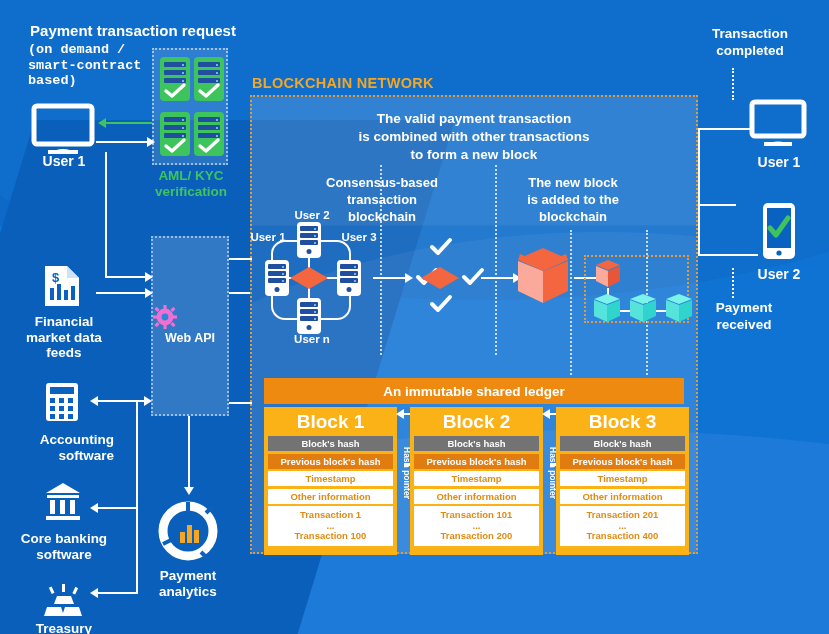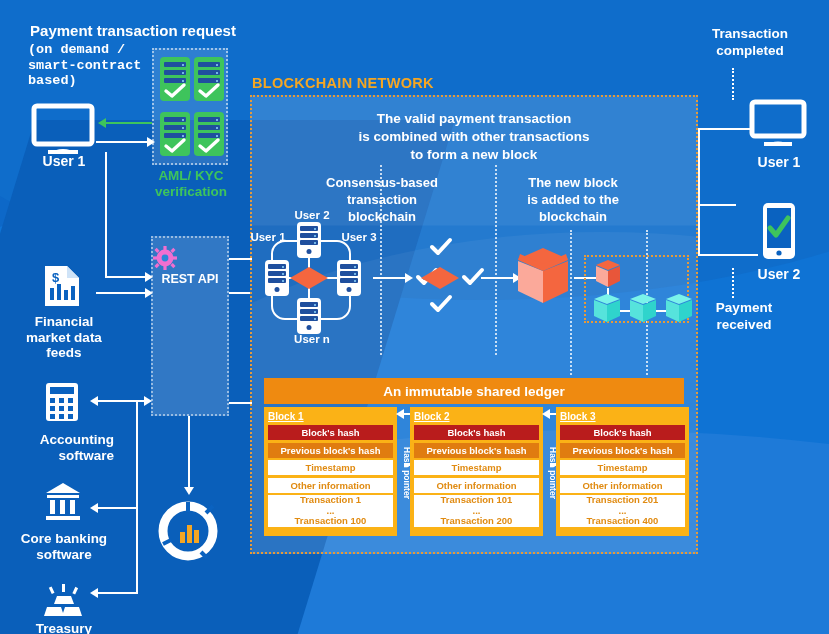--- a/index.html
+++ b/index.html
@@ -70,28 +70,28 @@
   .node .pin{position:absolute;left:50%;bottom:4px;transform:translateX(-50%);
      width:5px;height:5px;background:#1f4f9e;border-radius:50%;}
   .nlabel{position:absolute;color:#fff;font-size:11.5px;font-weight:bold;text-align:center;}
 
   
   #ledger-bar{position:absolute;left:264px;top:378px;width:420px;height:26px;
      background:#ef8a10;display:flex;align-items:center;justify-content:center;
      color:#fff;font-size:13.5px;font-weight:bold;}
   .block{position:absolute;top:407px;width:133px;background:#fbb216;
      padding:3px 4px 5px 4px;box-sizing:border-box;}
-  .block .bt{color:#fff;font-size:10px;font-weight:bold;text-align:left;
-     padding:1px 0 3px 0;text-decoration:underline;}
+  .block .bt{color:#fff;font-size:19px;font-weight:bold;text-align:center;
+     padding:1px 0 3px 0;}
   .row{height:15px;margin-bottom:2.5px;display:flex;align-items:center;
      justify-content:center;font-size:9.5px;font-weight:bold;box-sizing:border-box;}
-  .r-hash{background:#b91c1c;color:#fff;}
+  .r-hash{background:#737373;color:#fff;}
   .r-prev{background:#e07c10;color:#fff;}
   .r-plain{background:#fff;color:#e08b12;}
-  .r-tx{background:#fff;color:#e08b12;height:32px;flex-direction:column;
+  .r-tx{background:#fff;color:#e08b12;height:40px;flex-direction:column;
      justify-content:center;line-height:1.15;margin-bottom:4px;}
   .hp{position:absolute;top:413px;width:14px;height:120px;color:#fff;font-size:8.5px;
      font-weight:bold;writing-mode:vertical-rl;text-align:center;
      display:flex;align-items:center;justify-content:center;}
 
   
   .rlbl{position:absolute;color:#fff;font-weight:bold;font-size:13.5px;text-align:center;}
 
   
   .ln{position:absolute;background:#fff;}
@@ -256,38 +256,38 @@
   <div class="ln vln" style="left:136px;top:400px;width:2px;height:193px;"></div>
   <div class="ln hln" style="left:98px;top:400px;width:50px;"></div>
   <div class="arrow-l" style="left:90px;top:396px;"></div>
   <div class="arrow-r" style="left:144px;top:396px;"></div>
   <div class="ln hln" style="left:98px;top:507px;width:40px;"></div>
   <div class="arrow-l" style="left:90px;top:503px;"></div>
   <div class="ln hln" style="left:98px;top:592px;width:40px;"></div>
   <div class="arrow-l" style="left:90px;top:588px;"></div>
 
   <div id="api-panel">
-    <div class="api-item" style="top:8px;">
+    <div class="api-item" style="top:67px;">
       <span class="gear">
         <svg width="24" height="24" viewBox="0 0 24 24">
           <g fill="#f06fd0">
               <circle cx="12" cy="12" r="8.4"></circle>
           <rect x="10.4" y="0" width="3.2" height="4"></rect>
               <rect x="10.4" y="20" width="3.2" height="4"></rect>
           <rect x="0" y="10.4" width="4" height="3.2"></rect>
               <rect x="20" y="10.4" width="4" height="3.2"></rect>
           <rect x="2.4" y="2.4" width="3.2" height="4" transform="rotate(-45 4 4.4)"></rect>
           <rect x="18.4" y="2.4" width="3.2" height="4" transform="rotate(45 20 4.4)"></rect>
           <rect x="2.4" y="17.6" width="3.2" height="4" transform="rotate(45 4 19.6)"></rect>
           <rect x="18.4" y="17.6" width="3.2" height="4" transform="rotate(-45 20 19.6)"></rect>
             </g>
           <circle cx="12" cy="12" r="3.4" fill="#2a86d8"></circle>
         </svg>
       </span>
-      <span>REST API</span>
+      <span>Web API</span>
     </div>
   </div>
 
   <div class="ln hln" style="left:229px;top:258px;width:23px;"></div>
   <div class="ln hln" style="left:229px;top:292px;width:23px;"></div>
   <div class="ln hln" style="left:229px;top:402px;width:23px;"></div>
 
   <div class="ln vln" style="left:188px;top:416px;width:2px;height:72px;"></div>
   <div class="arrow-d" style="left:184px;top:487px;"></div>
 
@@ -303,20 +303,21 @@
         <line x1="31" y1="2" x2="31" y2="12"></line>
         <line x1="49" y1="13" x2="56" y2="6"></line>
         <line x1="6" y1="44" x2="14" y2="40"></line>
         <line x1="44" y1="52" x2="50" y2="58"></line>
       </g>
       <rect x="23" y="32" width="5" height="11" fill="#f5a623"></rect>
       <rect x="30" y="25" width="5" height="18" fill="#f5a623"></rect>
       <rect x="37" y="30" width="5" height="13" fill="#f5a623"></rect>
     </svg>
   </div>
+  <div class="t center" style="left:142px;top:568px;width:92px;font-size:13.5px;">Payment analytics</div>
 
   <div id="bc-title">BLOCKCHAIN NETWORK</div>
   <div id="bc-box">
     <div id="bc-inner-band"></div>
   </div>
 
   <div class="t center" style="left:288px;top:110px;width:372px;font-size:13.5px;line-height:1.35;">
     <div>The valid payment transaction</div>
     <div>is combined with other transactions</div>
     <div>to form a new block</div>

